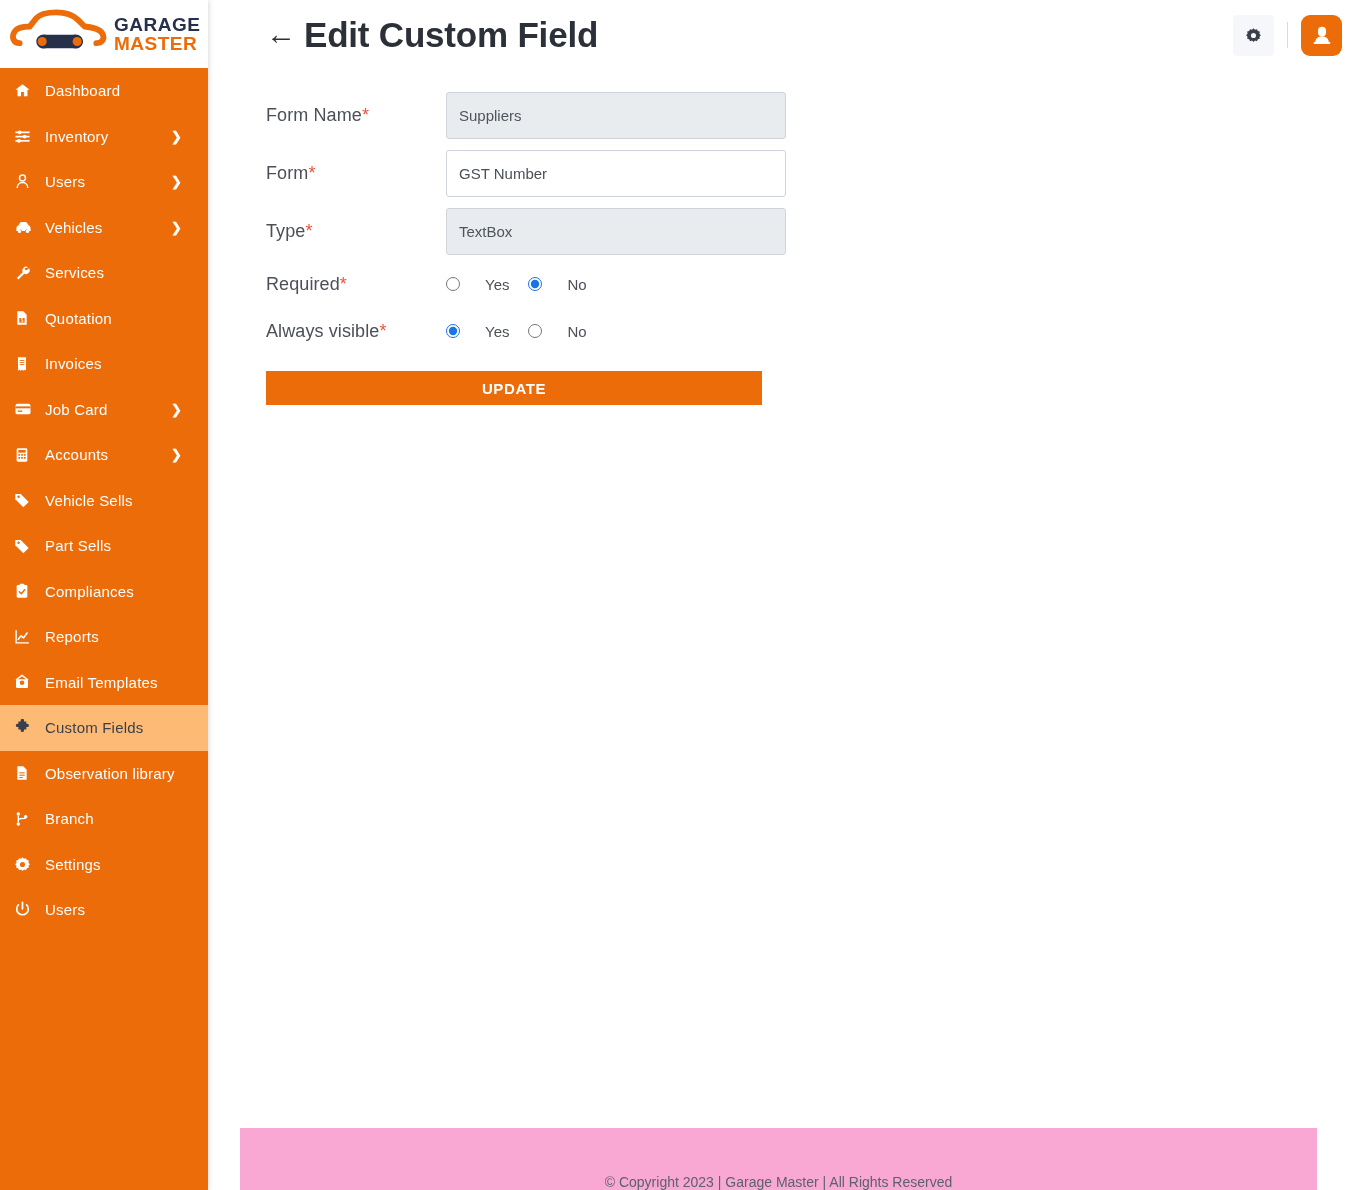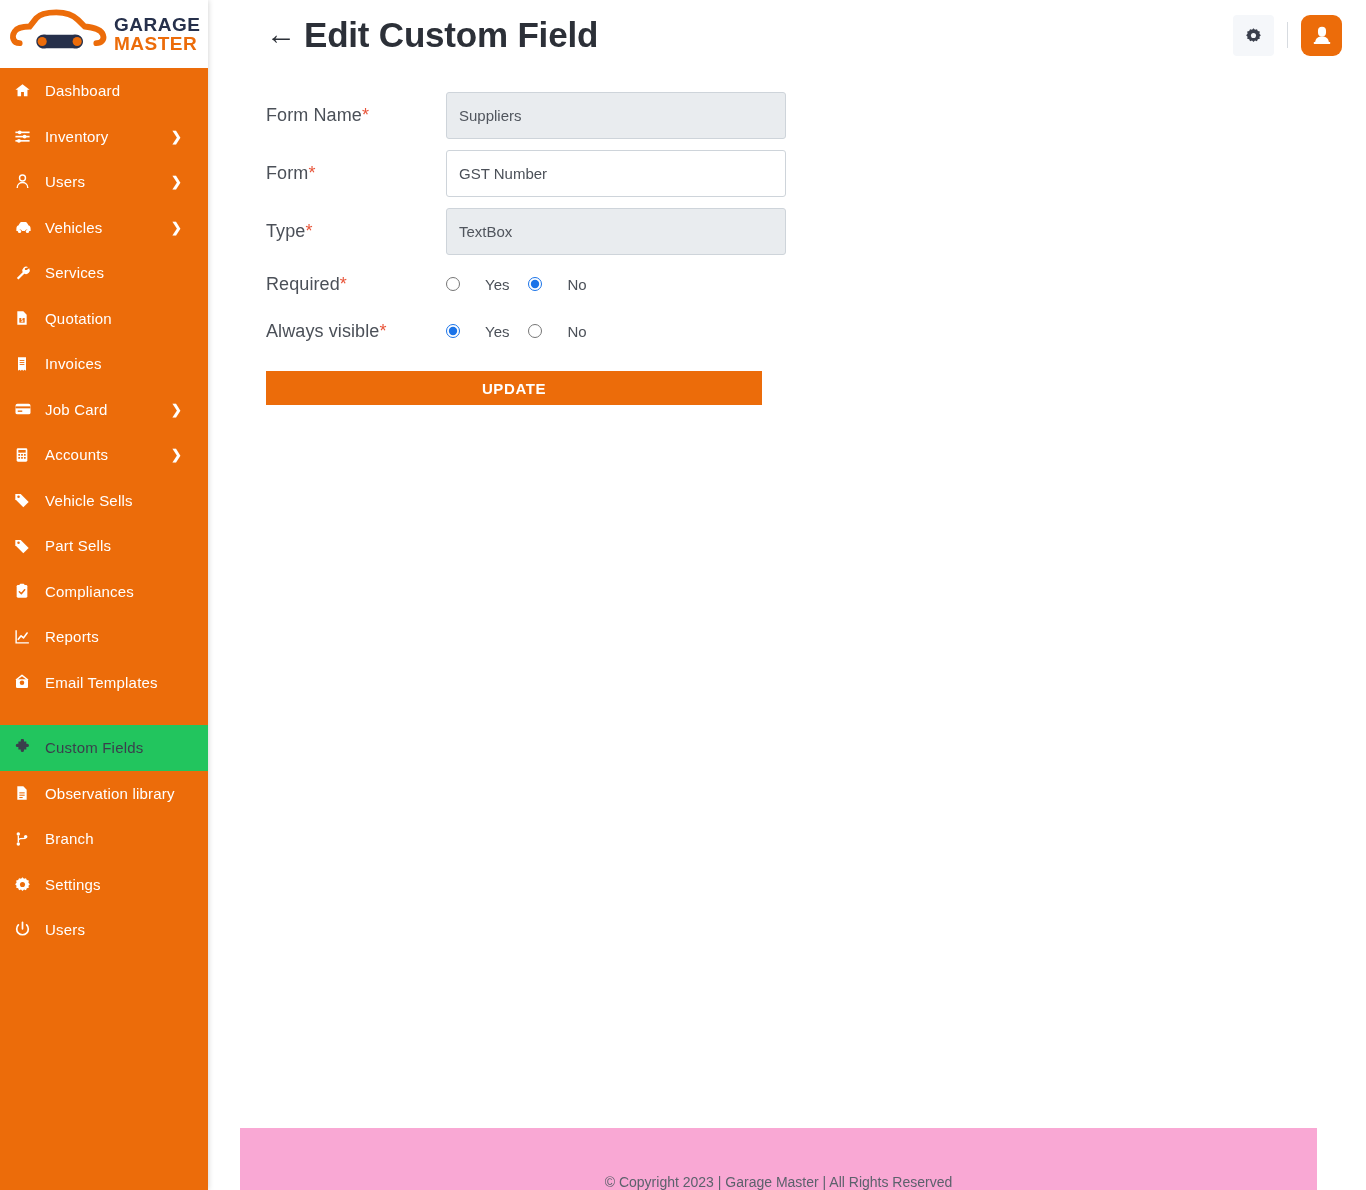--- a/index.html
+++ b/index.html
@@ -64,23 +64,22 @@
   .nav-item .ico svg { fill: currentColor; display: block; }
   .nav-item .lbl { padding-left: 5px; white-space: nowrap; }
   .nav-item .chev {
     position: absolute;
     right: 26px;
     font-size: 13px;
     font-weight: bold;
     line-height: 1;
   }
   .nav-item.active {
-    background: #22c55e;
+    background: #fdba74;
     color: #3a3f4c;
-    margin-top: 20px;
   }
 
   
   .header {
     position: absolute;
     left: 240px; top: 0;
     width: 1126px; height: 70px;
     background: #ffffff;
     display: flex;
     align-items: center;

